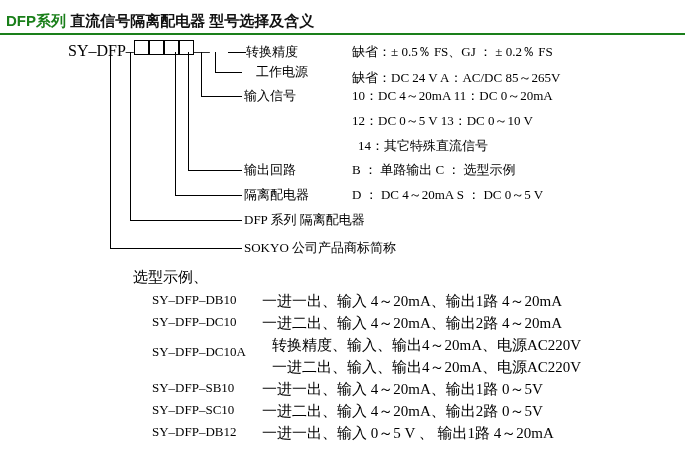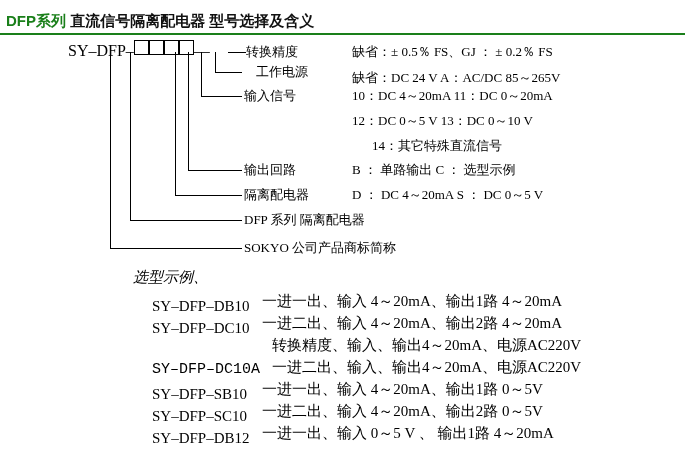--- a/index.html
+++ b/index.html
@@ -36,23 +36,23 @@
   }
 
   .txt{
     position:absolute;font-size:13px;white-space:nowrap;
   }
 
   
   .v{position:absolute;width:1px;background:#000;}
   .h{position:absolute;height:1px;background:#000;}
 
-  .ex-head{position:absolute;left:133px;top:268px;font-size:15px;font-style:italic;}
+  .ex-head{position:absolute;left:133px;top:268px;font-size:15px;}
   .ex-row{position:absolute;font-size:15px;white-space:nowrap;}
-  .ex-code{position:absolute;font-size:15px;white-space:nowrap;margin-top:6px;}
+  .ex-code{position:absolute;font-size:13px;white-space:nowrap;}
 </style>
 </head>
 <body>
 
 <div id="root">
 
   <div class="title">
     <span class="grn">DFP系列</span>
     <span>直流信号隔离配电器 型号选择及含义</span>
   </div>
@@ -85,42 +85,42 @@
   <div class="txt" style="left:246px;top:43px;">转换精度</div>
   <div class="txt" style="left:352px;top:43px;">缺省：± 0.5％ FS、GJ ： ± 0.2％ FS</div>
 
   <div class="txt" style="left:256px;top:63px;">工作电源</div>
   <div class="txt" style="left:352px;top:63px;margin-top:6px;">缺省：DC 24 V    A：AC/DC 85～265V</div>
 
   <div class="txt" style="left:244px;top:87px;">输入信号</div>
   <div class="txt" style="left:352px;top:87px;">10：DC 4～20mA     11：DC 0～20mA</div>
 
   <div class="txt" style="left:352px;top:112px;text-align:center;">12：DC 0～5 V      13：DC 0～10 V</div>
-  <div class="txt" style="left:372px;top:137px;">14：其它特殊直流信号</div>
+  <div class="txt" style="left:358px;top:137px;">14：其它特殊直流信号</div>
 
   <div class="txt" style="left:244px;top:161px;">输出回路</div>
   <div class="txt" style="left:352px;top:161px;">B ： 单路输出            C ： 选型示例</div>
 
   <div class="txt" style="left:244px;top:186px;">隔离配电器</div>
   <div class="txt" style="left:352px;top:186px;">D ： DC 4～20mA        S ： DC 0～5 V</div>
 
   <div class="txt" style="left:244px;top:239px;">SOKYO 公司产品商标简称</div>
   <div class="txt" style="left:244px;top:211px;">DFP 系列 隔离配电器</div>
 
   <div class="ex-head">选型示例、</div>
 
   <div class="ex-code" style="left:152px;top:292px;">SY–DFP–DB10</div>
   <div class="ex-row" style="left:262px;top:292px;">一进一出、输入 4～20mA、输出1路 4～20mA</div>
 
   <div class="ex-code" style="left:152px;top:314px;">SY–DFP–DC10</div>
   <div class="ex-row" style="left:262px;top:314px;">一进二出、输入 4～20mA、输出2路 4～20mA</div>
 
   <div class="ex-row" style="left:272px;top:336px;">转换精度、输入、输出4～20mA、电源AC220V</div>
 
-  <div class="ex-code" style="left:152px;top:355px;font-family:Liberation Mono, monospace;">SY–DFP–DC10A</div>
+  <div class="ex-code" style="left:152px;top:344px;">SY–DFP–DC10A</div>
   <div class="ex-row" style="left:272px;top:358px;">一进二出、输入、输出4～20mA、电源AC220V</div>
 
   <div class="ex-code" style="left:152px;top:380px;">SY–DFP–SB10</div>
   <div class="ex-row" style="left:262px;top:380px;">一进一出、输入 4～20mA、输出1路 0～5V</div>
 
   <div class="ex-code" style="left:152px;top:402px;">SY–DFP–SC10</div>
   <div class="ex-row" style="left:262px;top:402px;">一进二出、输入 4～20mA、输出2路 0～5V</div>
 
   <div class="ex-code" style="left:152px;top:424px;">SY–DFP–DB12</div>
   <div class="ex-row" style="left:262px;top:424px;">一进一出、输入 0～5 V 、     输出1路 4～20mA</div>

